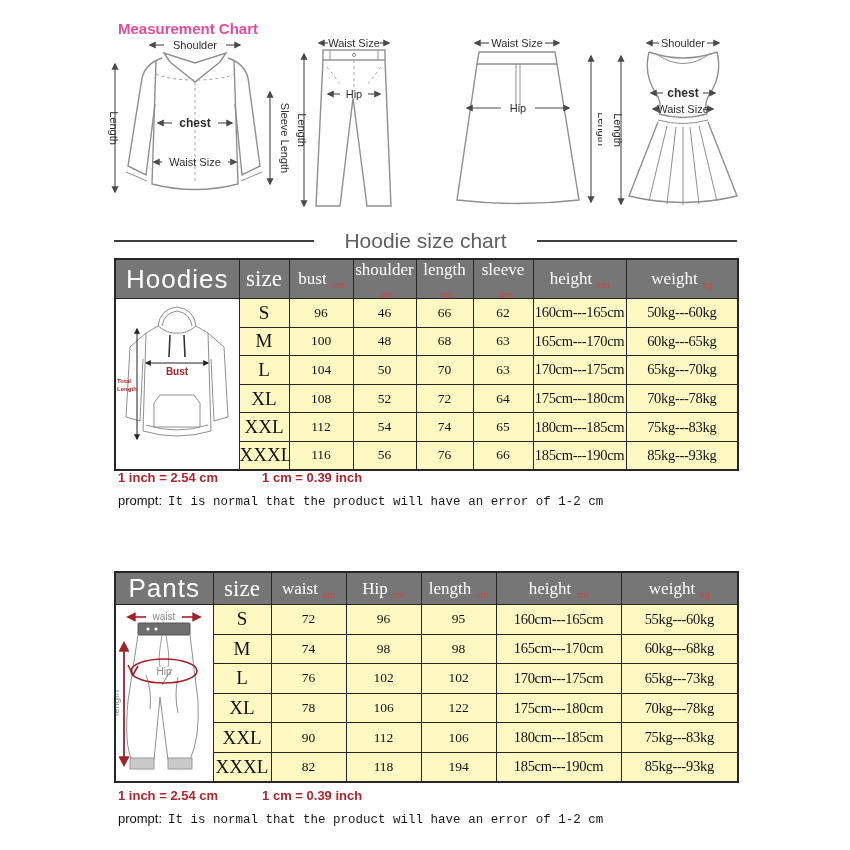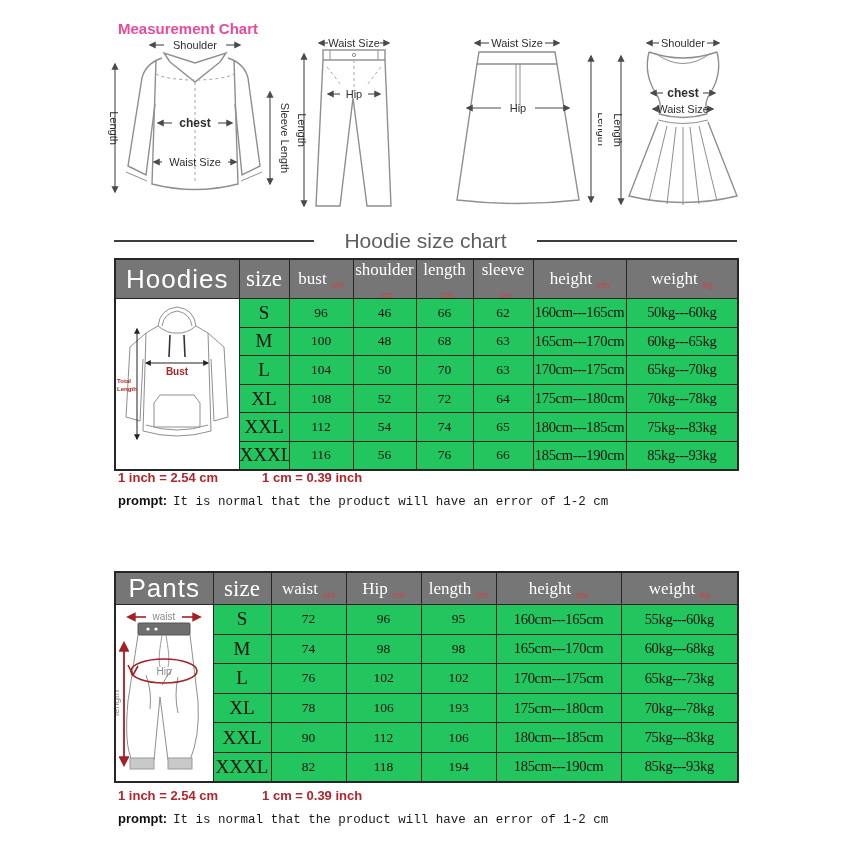--- a/index.html
+++ b/index.html
@@ -17,41 +17,41 @@
   .gline.thin{stroke-width:1;}
   .dash{stroke:#a5a5a5;stroke-width:1;fill:none;stroke-dasharray:3 3;}
   .arrow{stroke:#4a4a4a;stroke-width:1.1;fill:none;}
 
   .sec-title-row{position:absolute;left:114px;width:623px;height:26px;display:flex;align-items:center;}
   #hoodie-sec{top:228px;} #pants-sec{top:541px;}
   .sec-line{flex:1;height:2px;background:#3e3e3e;}
   .sec-text{margin:0 30px;font-size:21px;color:#5e5e5e;white-space:nowrap;}
 
   table.size-table{position:absolute;left:114px;border-collapse:collapse;table-layout:fixed;
-                   border:2px solid #262626;background:#22c55e;}
+                   border:2px solid #262626;background:#fef9c3;}
   #hoodie-table{top:258px;width:623px;} #pants-table{top:571px;width:623px;}
   .size-table th,.size-table td{border:1px solid #262626;text-align:center;vertical-align:middle;padding:0;overflow:hidden;}
   .size-table th{background:#767676;color:#fff;font-weight:normal;}
   #hoodie-table tr.head{height:33px;} #hoodie-table tr.brow{height:28px;}
   #pants-table tr.head{height:31px;} #pants-table tr.brow{height:29px;}
   th.prod{font-size:26px;letter-spacing:1px;}
   th.sizeh{font-size:23px;font-family:"Liberation Serif",serif;}
   th .hw{font-size:17px;font-family:"Liberation Serif",serif;}
   .unit{font-size:9px;color:#d04343;margin-left:5px;display:inline-block;transform:translateY(4px);}
   td.sz{font-size:19px;font-family:"Liberation Serif",serif;}
   td.num{font-size:13.5px;font-family:"Liberation Serif",serif;}
   td.rng{font-size:14.5px;font-family:"Liberation Serif",serif;letter-spacing:-0.3px;}
   td.illus{background:#fff;padding:0;}
 
   .note-red{position:absolute;left:118px;color:#b5242b;font-size:13px;font-weight:bold;}
   .note-red .gap{display:inline-block;width:44px;}
   #hoodie-note-red{top:470px;} #pants-note-red{top:788px;}
   .note-prompt{position:absolute;left:118px;font-size:13px;color:#101010;}
   #hoodie-note-prompt{top:493px;} #pants-note-prompt{top:811px;}
-  .note-prompt .plabel{font-weight:bold;margin-right:6px;}
+  .note-prompt .plabel{font-weight:normal;margin-right:6px;}
   .note-prompt .ptext{font-family:"Liberation Mono",monospace;font-size:12.5px;color:#1a1a1a;}
 
   .rlab{font-family:"Liberation Sans",sans-serif;fill:#b02424;font-weight:bold;}
   .greylab{font-family:"Liberation Sans",sans-serif;fill:#8a8a8a;}
 </style>
 </head>
 <body>
 
 <div class="stage">
 
@@ -343,21 +343,21 @@
       <td class="num">76</td>
       <td class="num">102</td>
       <td class="num">102</td>
       <td class="rng">170cm---175cm</td>
       <td class="rng">65kg---73kg</td>
     </tr>
     <tr class="brow">
       <td class="sz">XL</td>
       <td class="num">78</td>
       <td class="num">106</td>
-      <td class="num">193</td>
+      <td class="num">122</td>
       <td class="rng">175cm---180cm</td>
       <td class="rng">70kg---78kg</td>
     </tr>
     <tr class="brow">
       <td class="sz">XXL</td>
       <td class="num">90</td>
       <td class="num">112</td>
       <td class="num">106</td>
       <td class="rng">180cm---185cm</td>
       <td class="rng">75kg---83kg</td>

